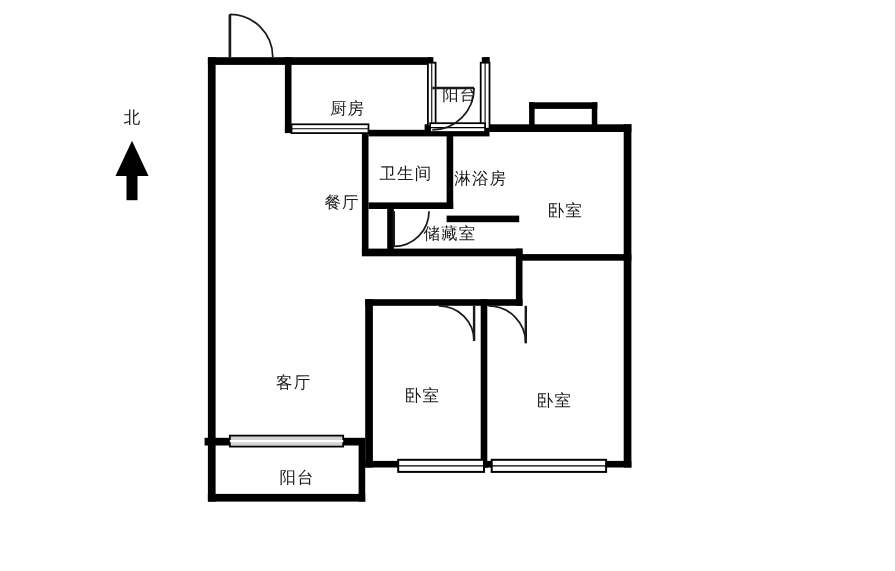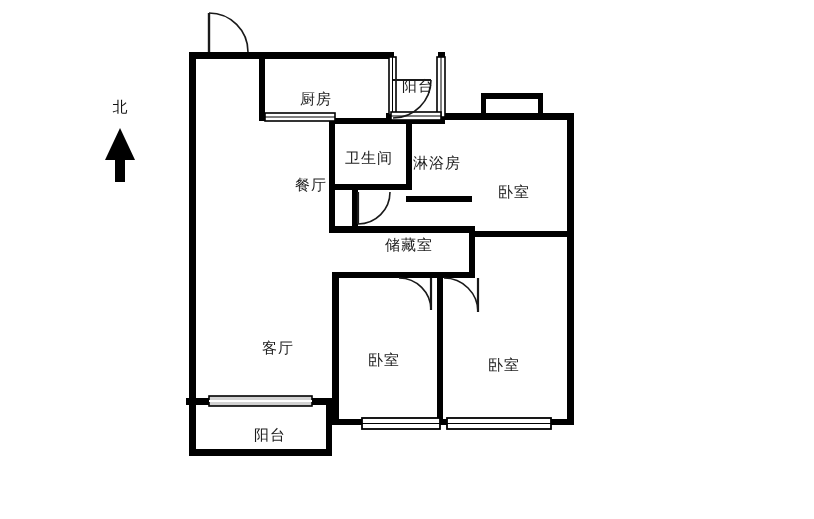--- a/index.html
+++ b/index.html
@@ -184,20 +184,20 @@
 
   </svg>
 
   <div class="compass-label" style="left:120px; top:107px;">北</div>
 
   <div class="room-label" style="left:316px; top:99px;">厨房</div>
   <div class="room-label" style="left:418px; top:86px;">阳台</div>
   <div class="room-label" style="left:311px; top:185px;">餐厅</div>
   <div class="room-label" style="left:369px; top:158px;text-align:right;">卫生间</div>
   <div class="room-label" style="left:437px; top:163px;text-align:center;">淋浴房</div>
-  <div class="room-label" style="left:409px; top:213px;margin-top:32px;">储藏室</div>
+  <div class="room-label" style="left:409px; top:213px;">储藏室</div>
   <div class="room-label" style="left:514px; top:192px;">卧室</div>
-  <div class="room-label" style="left:278px; top:348px;text-align:right;">客厅</div>
+  <div class="room-label" style="left:267px; top:348px;text-align:right;">客厅</div>
   <div class="room-label" style="left:384px; top:360px;">卧室</div>
   <div class="room-label" style="left:504px; top:365px;">卧室</div>
   <div class="room-label" style="left:270px; top:435px;">阳台</div>
 
 </div>
 
 </body></html>

